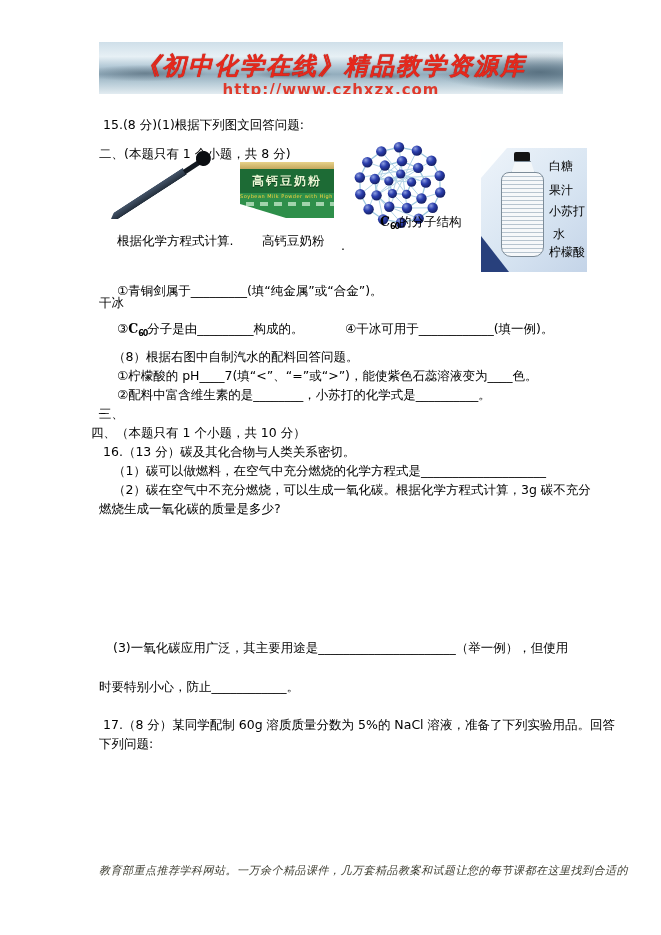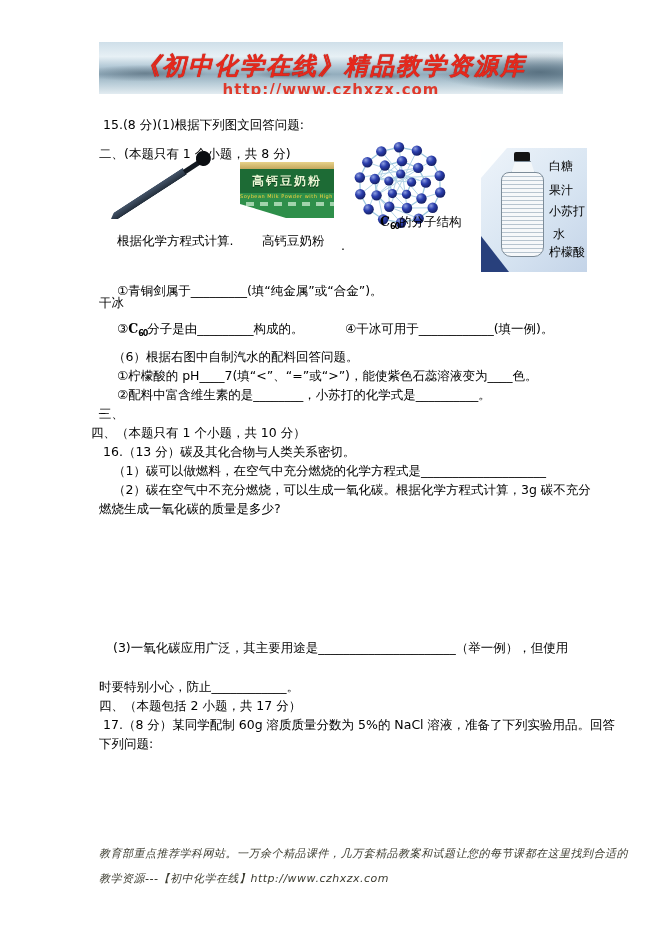--- a/index.html
+++ b/index.html
@@ -57,21 +57,21 @@
   .bottle .body{position:absolute;left:2px;top:20px;width:41px;height:83px;background:#f6f8fa;
       border:1px solid #7d8c99;border-radius:8px 8px 10px 10px;
       background-image:repeating-linear-gradient(0deg,rgba(255,255,255,0) 0 3px,#b7c4cf 3px 4px);}
   .bottle-labels{position:absolute;left:68px;top:10px;z-index:3;}
   .bottle-label{position:absolute;font-size:12px;white-space:nowrap;color:#000;}
   
   .caption{position:absolute;font-size:12.5px;white-space:nowrap;}
   .sub60{font-size:8px;font-weight:bold;position:relative;top:3px;letter-spacing:-1px;}
   .boldc{font-weight:bold;font-family:"DejaVu Serif","Liberation Serif",serif;}
   .footer-line{position:absolute;font-size:11px;letter-spacing:.5px;color:#3c3c30;
-      font-style:italic;white-space:nowrap;}
+      font-style:italic;white-space:nowrap;margin-top:17px;}
 </style>
 </head>
 <body>
 
 <div class="page">
 
   <div class="banner">
     <div class="banner-title">《初中化学在线》精品教学资源库</div>
     <div class="banner-url">http://www.czhxzx.com</div>
   </div>
@@ -179,34 +179,32 @@
 
   <div class="caption" style="left:117px;top:233px;">根据化学方程式计算.</div>
   <div class="caption" style="left:262px;top:233px;">高钙豆奶粉</div>
   <div class="caption" style="left:341px;top:238px;">.</div>
   <div class="caption" style="left:380px;top:214px;"><span class="boldc">C</span><span class="sub60">60</span><span>的分子结构</span></div>
 
   <div class="line" style="left:99px;top:261px;margin-top:32px;">干冰</div>
   <div class="line" style="left:117px;top:281px;">①青铜剑属于_________(填“纯金属”或“合金”)。</div>
   <div class="line" style="left:117px;top:319px;"><span>③</span><span class="boldc">C</span><span class="sub60">60</span><span>分子是由_________构成的。</span></div>
   <div class="line" style="left:345px;top:319px;">④干冰可用于____________(填一例)。</div>
-  <div class="line" style="left:113px;top:347px;">（6）根据右图中自制汽水的配料回答问题。</div>
+  <div class="line" style="left:113px;top:347px;">（8）根据右图中自制汽水的配料回答问题。</div>
   <div class="line" style="left:117px;top:366px;">①柠檬酸的 pH____7(填“&lt;”、“=”或“&gt;”)，能使紫色石蕊溶液变为____色。</div>
   <div class="line" style="left:117px;top:385px;">②配料中富含维生素的是________，小苏打的化学式是__________。</div>
   <div class="line" style="left:99px;top:397px;">_</div>
 
   <div class="line" style="left:99px;top:404px;">三、</div>
   <div class="line" style="left:91px;top:423px;">四、（本题只有 1 个小题，共 10 分）</div>
   <div class="line" style="left:103px;top:442px;">16.（13 分）碳及其化合物与人类关系密切。</div>
   <div class="line" style="left:113px;top:461px;">（1）碳可以做燃料，在空气中充分燃烧的化学方程式是____________________</div>
   <div class="line" style="left:113px;top:480px;">（2）碳在空气中不充分燃烧，可以生成一氧化碳。根据化学方程式计算，3g 碳不充分</div>
   <div class="line" style="left:99px;top:499px;">燃烧生成一氧化碳的质量是多少?</div>
   <div class="line" style="left:113px;top:638px;">(3)一氧化碳应用广泛，其主要用途是______________________（举一例），但使用</div>
   <div class="line" style="left:99px;top:677px;">时要特别小心，防止____________。</div>
 
-  <div class="line" style="left:99px;top:696px;">四、（本题包括 2 小题，共 17 分）</div>
   <div class="line" style="left:103px;top:715px;">17.（8 分）某同学配制 60g 溶质质量分数为 5%的 NaCl 溶液，准备了下列实验用品。回答</div>
   <div class="line" style="left:99px;top:734px;">下列问题:</div>
 
   <div class="footer-line" style="left:99px;top:846px;">教育部重点推荐学科网站。一万余个精品课件，几万套精品教案和试题让您的每节课都在这里找到合适的</div>
-  <div class="footer-line" style="left:99px;top:871px;"><span>教学资源---【初中化学在线】</span><span>http://www.czhxzx.com</span></div>
 
 </div>
 
 </body></html>

